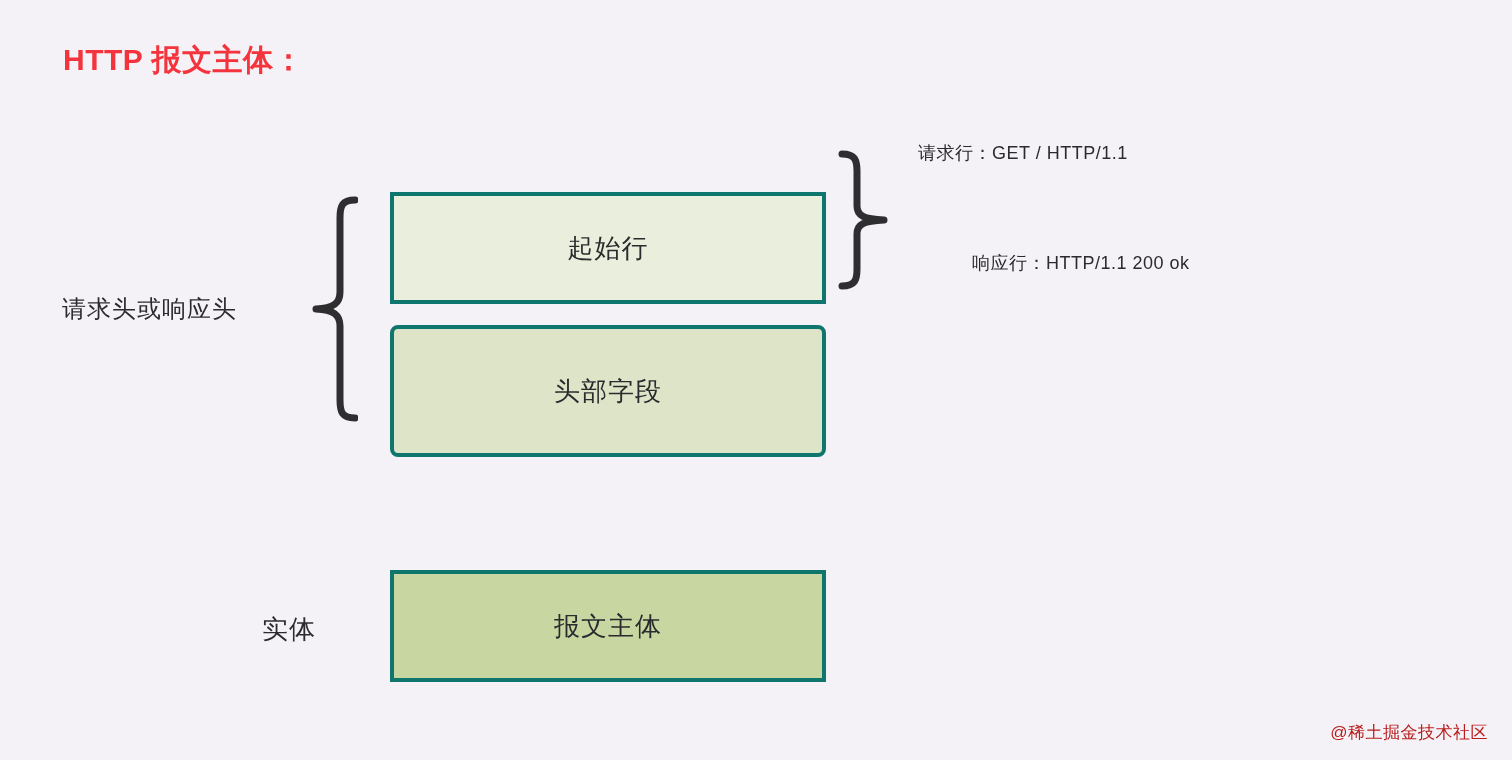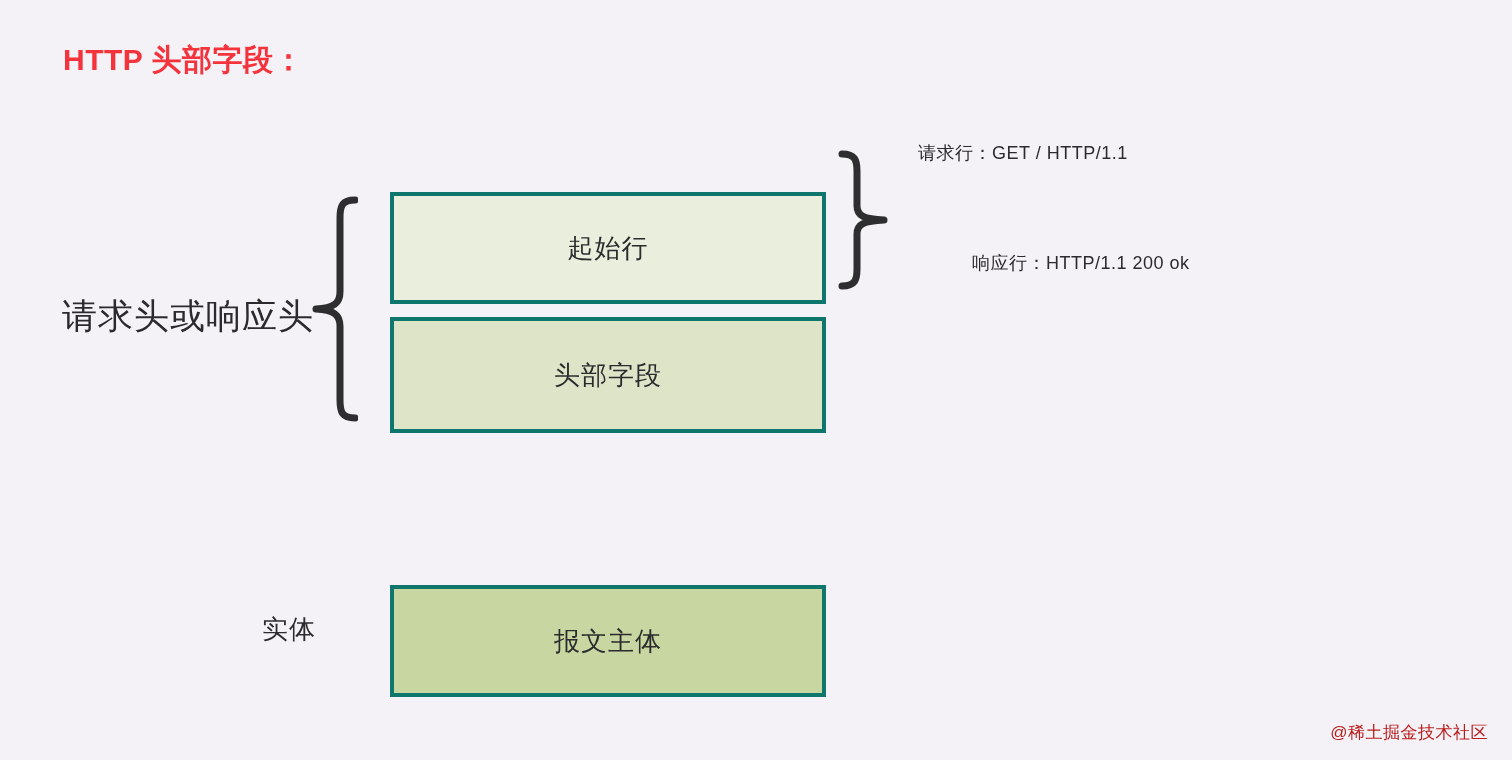--- a/index.html
+++ b/index.html
@@ -45,42 +45,42 @@
     font-size: 26px;
     color: #2b2b2d;
     letter-spacing: 1px;
   }
   #box-start-line {
     top: 192px;
     height: 112px;
     background: #e9efdc;
   }
   #box-header-fields {
-    top: 317px;
-    height: 116px;
+    top: 325px;
+    height: 132px;
     background: #dde4c8;
+    border-radius: 8px;
   }
   #box-crlf {
     top: 445px;
     height: 112px;
     background: #ffffff;
   }
   #box-body {
     top: 570px;
     height: 112px;
     background: #c8d7a2;
-    margin-top: 15px;
   }
 
   
   #label-headers {
     position: absolute;
     left: 62px;
     top: 293px;
-    font-size: 35px;
+    font-size: 24px;
     color: #2b2b2d;
     letter-spacing: 1px;
     white-space: nowrap;
   }
   #label-entity {
     position: absolute;
     left: 262px;
     top: 612px;
     font-size: 26px;
     color: #2b2b2d;
@@ -122,21 +122,21 @@
     color: #b91c1c;
     letter-spacing: 0.5px;
     white-space: nowrap;
   }
 </style>
 </head>
 <body>
 
 <div id="canvas">
 
-  <div id="title">HTTP 头部字段：</div>
+  <div id="title">HTTP 报文主体：</div>
 
   <svg class="brace" id="brace-left" width="46" height="226" viewBox="0 0 46 226">
     <path d="M43 4 C 30 4, 28 10, 28 22 L 28 96 C 28 107, 22 112, 4 113 C 22 114, 28 119, 28 130 L 28 204 C 28 216, 30 222, 43 222" fill="none" stroke="#2e2e30" stroke-width="7" stroke-linecap="round" stroke-linejoin="round"></path>
   </svg>
 
   <svg class="brace" id="brace-right" width="50" height="140" viewBox="0 0 50 140">
     <path d="M46 4 C 33 4, 31 10, 31 21 L 31 56 C 31 66, 24 69, 4 70 C 24 71, 31 74, 31 84 L 31 119 C 31 130, 33 136, 46 136" fill="none" stroke="#2e2e30" stroke-width="7" stroke-linecap="round" stroke-linejoin="round" transform="translate(50,0) scale(-1,1)"></path>
   </svg>
 
   <div class="msg-box" id="box-start-line">

